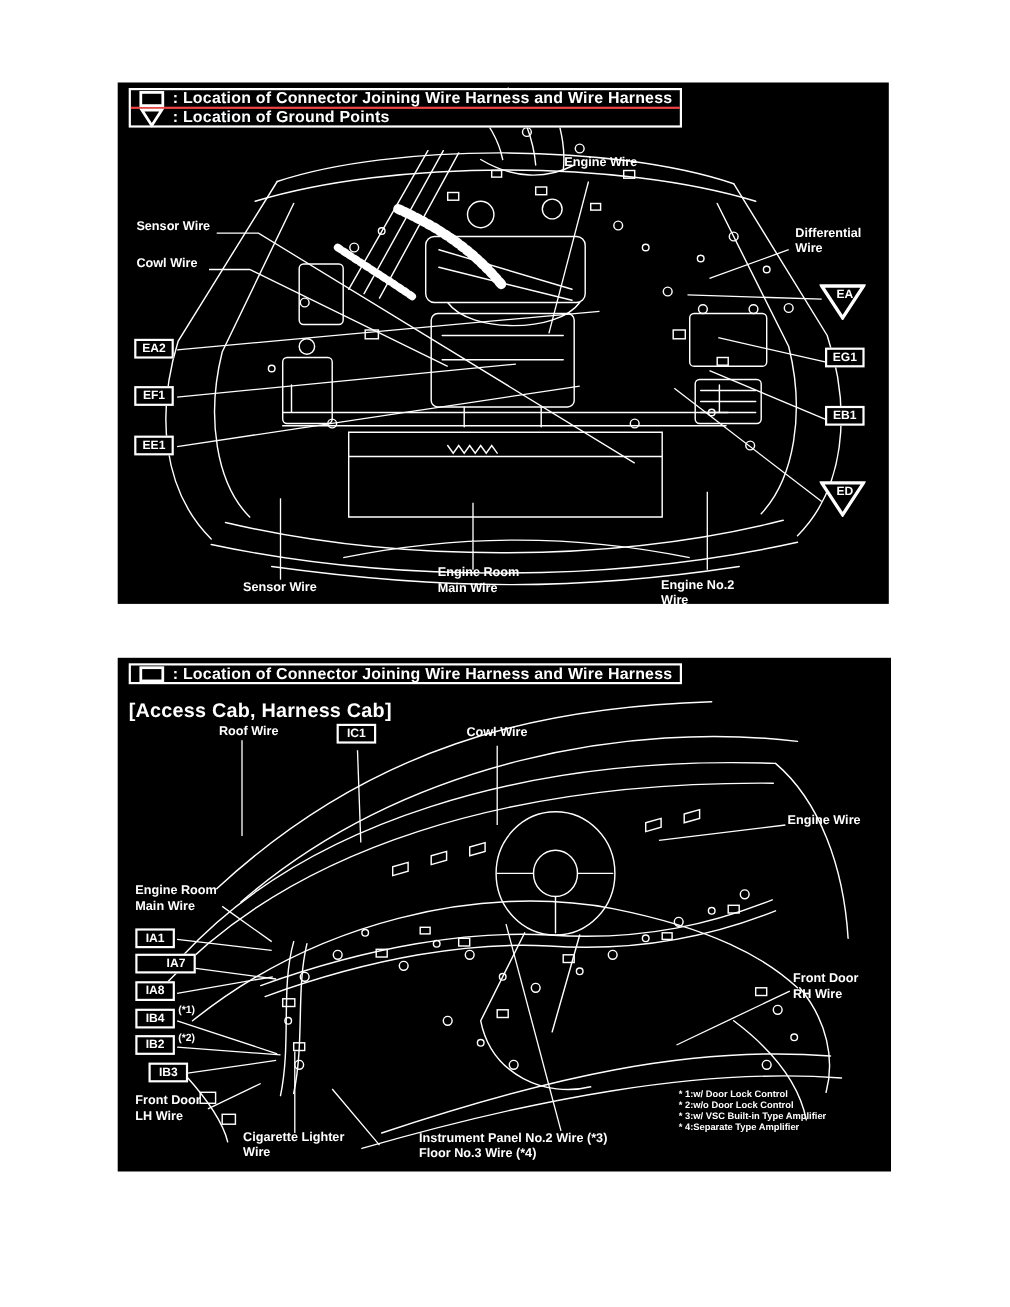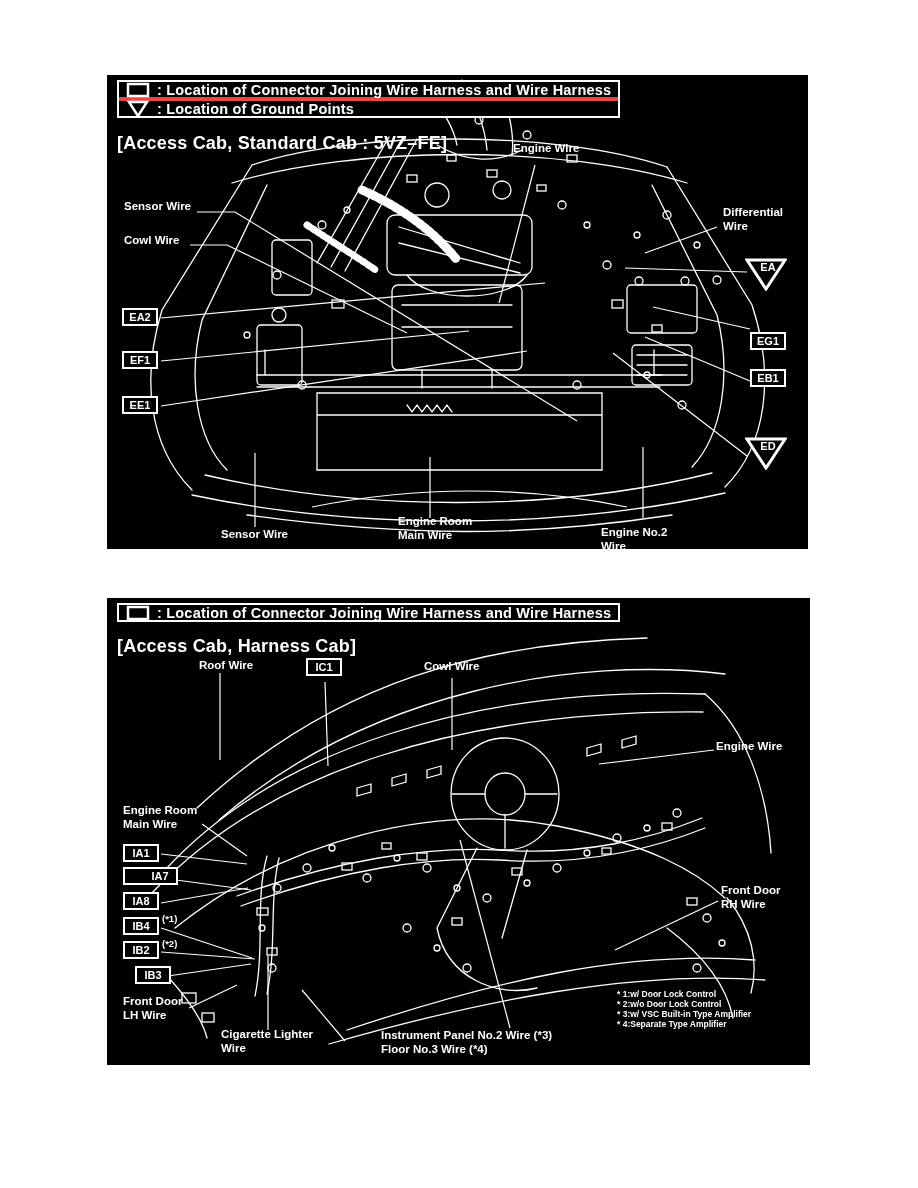--- a/index.html
+++ b/index.html
@@ -7,21 +7,21 @@
     width:918px;height:1188px;position:relative;background:#ffffff;
     font-family:"Liberation Sans", sans-serif;
   }
   .panel{position:absolute;background:#000;color:#fff;overflow:hidden;}
   #panel1{left:107px;top:75px;width:701px;height:474px;}
   #panel2{left:107px;top:598px;width:703px;height:467px;}
   .art{position:absolute;left:0;top:0;}
   .legend{position:absolute;left:10px;top:5px;border:2px solid #fff;background:#000;z-index:3;}
   .legend-row{display:flex;align-items:center;height:15px;padding:0 7px;
     font-weight:bold;font-size:14.5px;letter-spacing:.2px;white-space:nowrap;}
-  .legend-row + .legend-row{border-top:4px solid #ef4444;}
+  .legend-row + .legend-row{border-top:2px solid #ef4444;}
   .legend-icon{display:inline-flex;margin-right:7px;flex:0 0 auto;}
   .panel-title{position:absolute;left:10px;font-weight:bold;font-size:18px;
     letter-spacing:.2px;white-space:nowrap;z-index:3;}
   #panel1 .panel-title{top:58px;}
   #panel2 .panel-title{top:38px;}
   .wire-label{position:absolute;font-size:11.5px;font-weight:bold;line-height:1.18;
     white-space:pre-line;z-index:3;}
   .cbox{position:absolute;border:2px solid #fff;background:#000;color:#fff;
     font-weight:bold;font-size:11px;line-height:14px;padding:0 4px;min-width:24px;
     text-align:center;z-index:3;white-space:nowrap;}
@@ -140,37 +140,36 @@
     <div class="legend-row">
       <span class="legend-icon">
         <svg width="24" height="18">
             <polygon points="3,2 21,2 12,16" fill="none" stroke="#fff" stroke-width="2.5"></polygon>
           </svg>
       </span>
       <span>: Location of Ground Points</span>
     </div>
   </div>
 
-  <div class="panel-title">[Access Cab, Standard Cab : 5VZ–FE]</div>
 
   <div class="wire-label" style="left:406px;top:67px;">Engine Wire</div>
   <div class="wire-label" style="left:17px;top:125px;">Sensor Wire</div>
   <div class="wire-label" style="left:17px;top:159px;">Cowl Wire</div>
   <div class="wire-label" style="left:616px;top:131px;">Differential
 Wire</div>
   <div class="wire-label" style="left:114px;top:453px;">Sensor Wire</div>
   <div class="wire-label" style="left:291px;top:440px;">Engine Room
 Main Wire</div>
   <div class="wire-label" style="left:494px;top:440px;margin-top:11px;">Engine No.2
 Wire</div>
 
   <div class="cbox" style="left:15px;top:233px;">EA2</div>
   <div class="cbox" style="left:15px;top:276px;">EF1</div>
   <div class="cbox" style="left:15px;top:321px;">EE1</div>
-  <div class="cbox" style="left:643px;top:257px;">EG1</div>
+  <div class="cbox" style="left:643px;top:241px;">EG1</div>
   <div class="cbox" style="left:643px;top:294px;">EB1</div>
 
   <svg class="gtri" style="left:638px;top:183px;" width="42" height="33" viewBox="0 0 42 33">
     <polygon points="2,2 40,2 21,31" fill="#000" stroke="#fff" stroke-width="3"></polygon>
     <text x="23" y="13" text-anchor="middle" font-size="11" font-weight="bold" fill="#fff">EA</text>
   </svg>
   <svg class="gtri" style="left:638px;top:362px;" width="42" height="33" viewBox="0 0 42 33">
     <polygon points="2,2 40,2 21,31" fill="#000" stroke="#fff" stroke-width="3"></polygon>
     <text x="23" y="13" text-anchor="middle" font-size="11" font-weight="bold" fill="#fff">ED</text>
   </svg>

